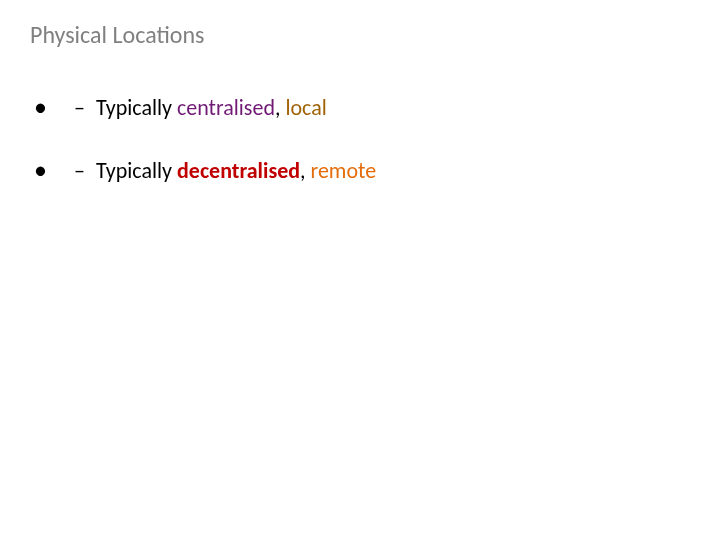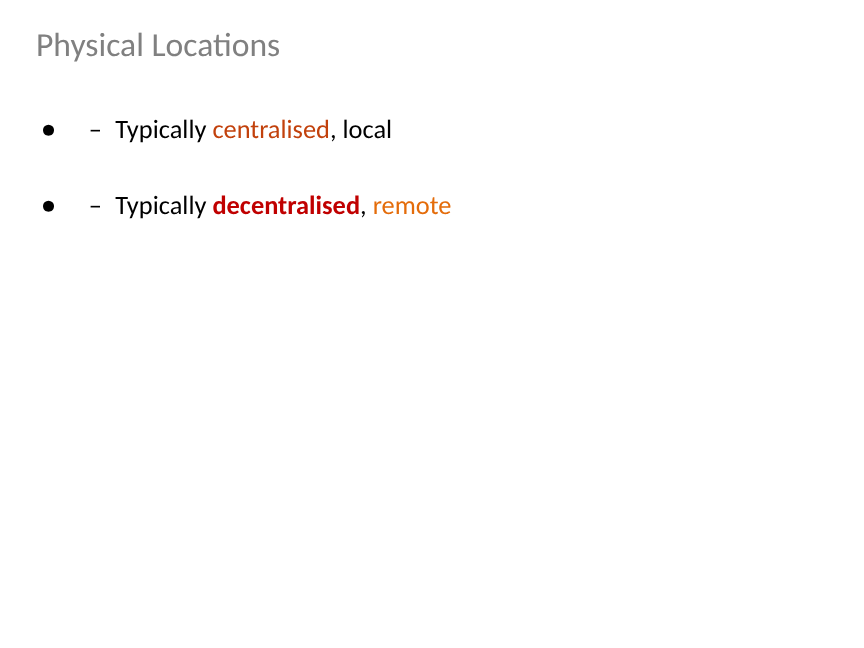--- a/index.html
+++ b/index.html
@@ -14,21 +14,21 @@
   .slide {
     position: relative;
     width: 720px;
     height: 540px;
     box-sizing: border-box;
   }
   .title {
     position: absolute;
     top: 20px;
     left: 30px;
-    font-size: 28px;
+    font-size: 24px;
     font-weight: 400;
     color: #808080;
     font-family: "Calibri Light", "Calibri", "Segoe UI", Arial, sans-serif;
     text-align: right;
   }
   .body {
     position: absolute;
     top: 90px;
     left: 30px;
     right: 40px;
@@ -67,24 +67,24 @@
   ul.level2 > li::before {
     content: "–";
     position: absolute;
     left: 18px;
     top: 0;
     font-size: 22px;
   }
   .italic {
   }
   .green {
-    color: #c2410c;
+    color: #701a75;
   }
   .purple {
-    color: #000000;
+    color: #a16207;
   }
   .orange {
     color: #e46c0a;
   }
   .darkred {
     color: #c00000;
     font-weight: bold;
   }
 </style>
 </head>

